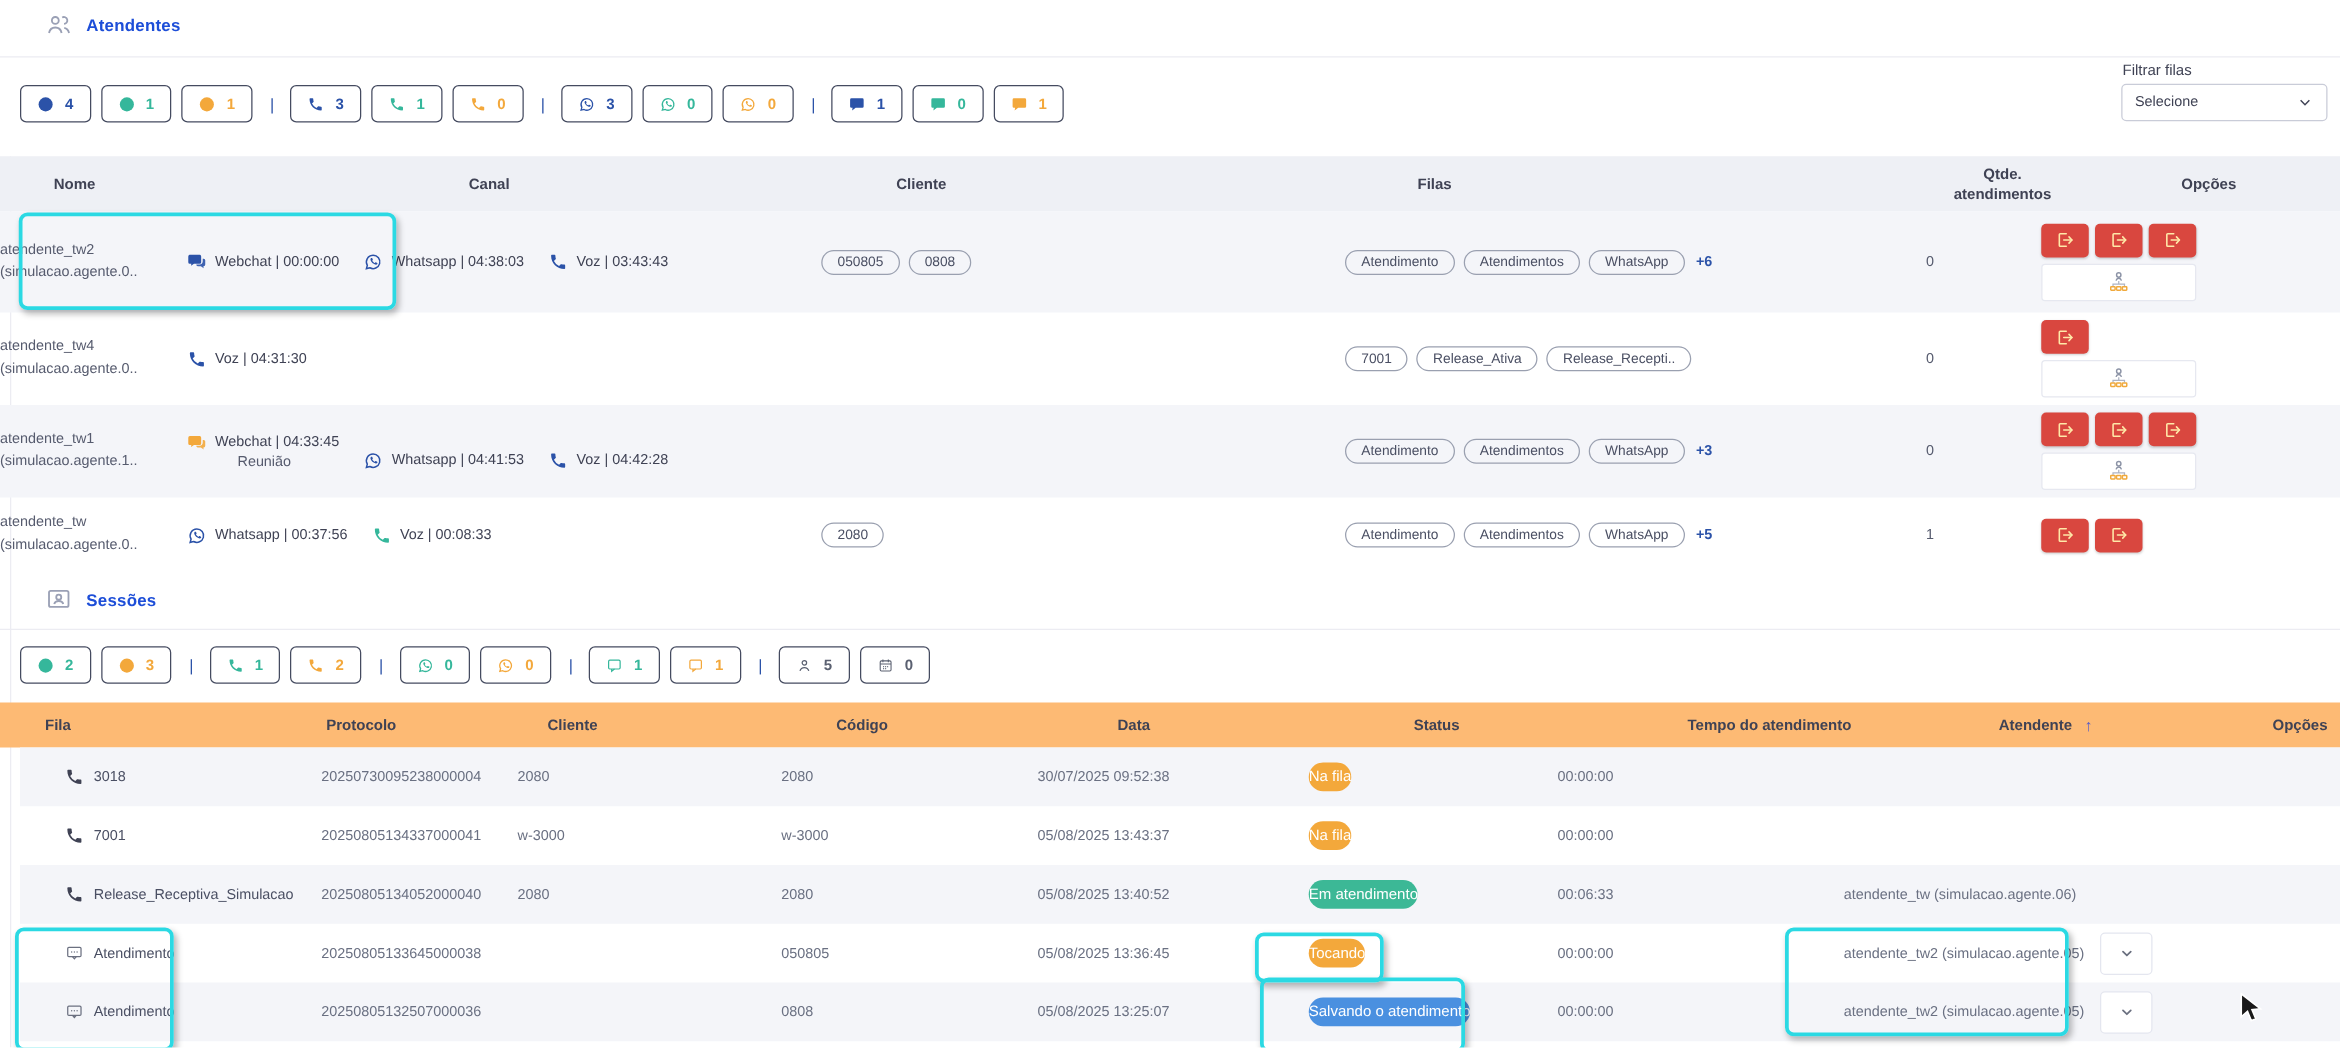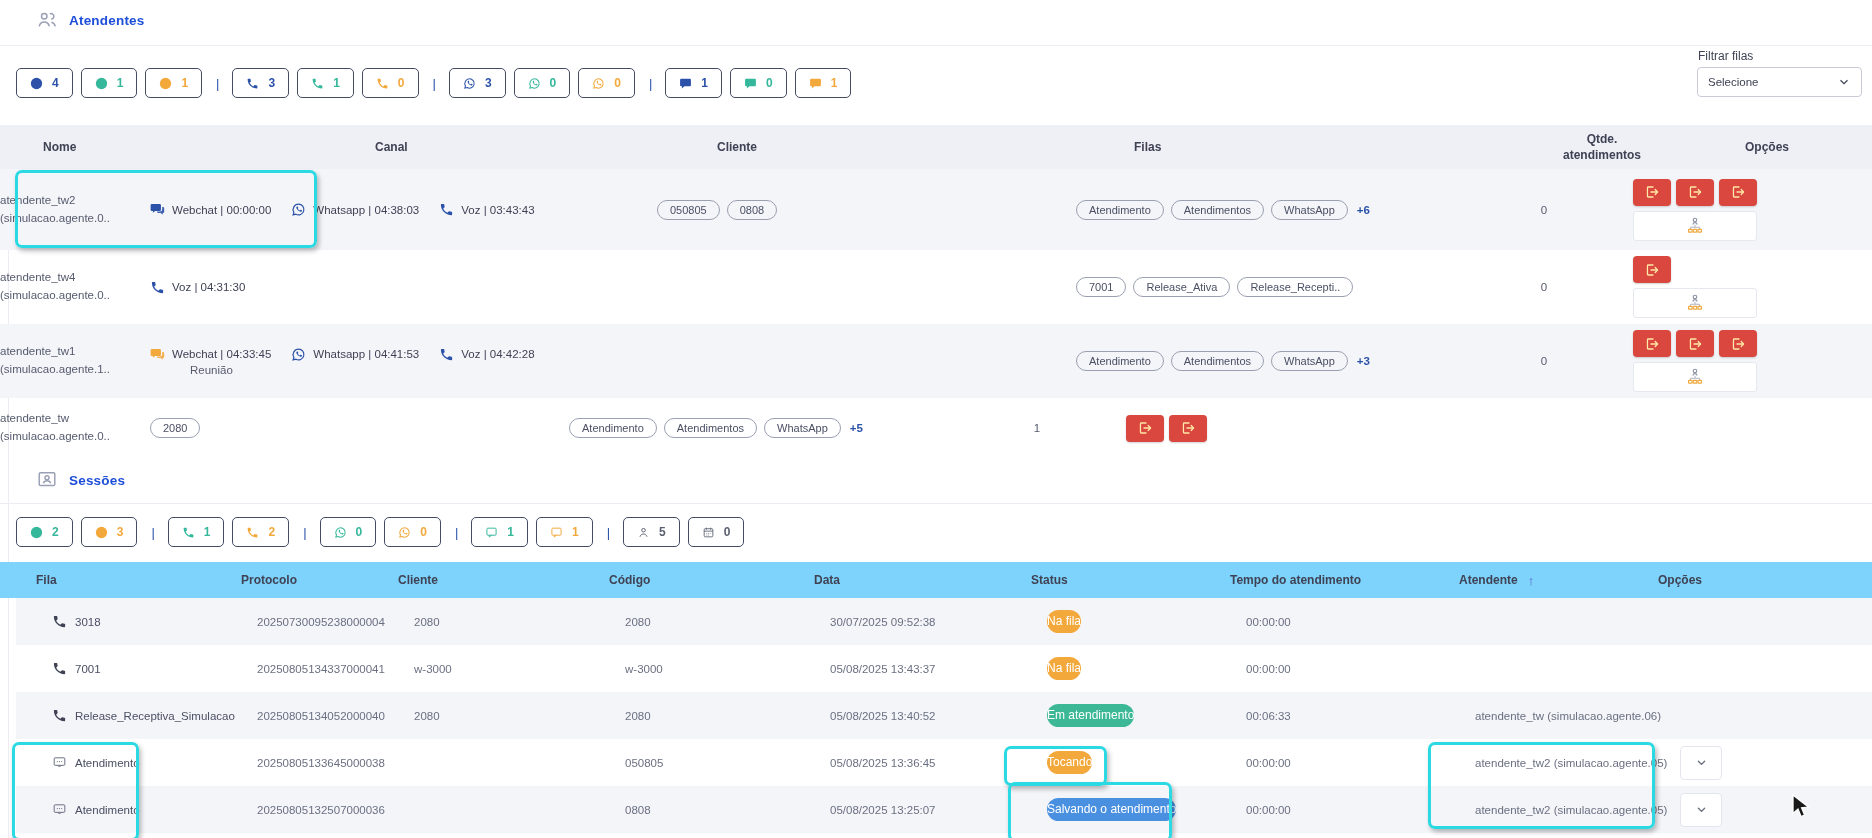--- a/index.html
+++ b/index.html
@@ -45,21 +45,21 @@
     display:flex;align-items:center;padding-left:43px;box-sizing:border-box;
     font-size:12px;font-weight:700;color:#3f4254;}
   .h-nome{width:332px}.h-canal{width:342px}.h-cliente{width:417px}.h-filas{width:413px}
   .h-qtde{width:110px;text-align:center;line-height:1.35}
   .h-opcoes{flex:1;padding-left:88px}
   #at-rows{position:absolute;top:169px;left:0;right:0;}
   .at-row{display:flex;align-items:center;box-sizing:border-box;position:relative;}
   .at-row.alt{background:#f4f5f9}
   .a-name{width:150px;font-size:11.5px;color:#565b6e;line-height:1.55}
   .a-name span{display:block}
-  .a-channels{width:507px;display:flex;align-items:flex-start;column-gap:20px;row-gap:2px;flex-wrap:wrap;
+  .a-channels{width:507px;display:flex;align-items:flex-end;column-gap:20px;row-gap:2px;flex-wrap:wrap;
     font-size:11.5px;color:#3f4254;}
   .channel{display:flex;align-items:center;gap:7px;white-space:nowrap}
   .chicon{display:flex}
   .chicon svg{width:15px;height:15px;display:block}
   .ch-sub{font-size:11.5px;color:#565b6e;margin:2px 0 0 40px}
   .a-clientes{width:419px;display:flex;align-items:center;gap:7px}
   .a-filas{width:413px;display:flex;align-items:center;gap:7px}
   .pill{border:1px solid #9aa0b0;border-radius:12px;padding:3px 12px;font-size:11px;color:#4a4f63;
     white-space:nowrap;background:transparent}
   .more{color:#2b52a8;font-weight:700;font-size:11.5px;margin-left:2px;cursor:pointer}
@@ -69,22 +69,22 @@
   .btn-logout{width:38px;height:27px;background:#d9473f;border:none;border-radius:4px;cursor:pointer;
     display:flex;align-items:center;justify-content:center;box-shadow:0 1px 2px rgba(0,0,0,.18);padding:0}
   .btn-logout svg{width:16px;height:16px;display:block}
   .btn-org{width:124px;height:30px;background:#fff;border:1px solid #e6e8f0;border-radius:3px;cursor:pointer;
     display:flex;align-items:center;justify-content:center;padding:0}
   .btn-org svg{width:20px;height:20px;display:block}
 
   
   .grid9{display:grid;grid-template-columns:205px 157px 211px 205px 217px 199px 229px 199px 1fr;
     padding-left:24px;box-sizing:border-box;align-items:center;}
-  .t2h{position:absolute;top:562px;left:0;right:0;height:36px;background:#7dd3fc;
-    font-size:12px;font-weight:700;color:#3f4254;}
+  .t2h{position:absolute;top:562px;left:0;right:0;height:36px;background:#fdba74;
+    font-size:12px;font-weight:700;color:#3f4254;gap:20px;}
   .t2h > div{padding-left:12px;display:flex;align-items:center}
   .sort-arrow{color:#5b5fc7;margin-left:10px;font-size:13px;font-weight:400}
   #se-rows{position:absolute;top:598px;left:0;right:0;}
   .se-row{height:47px;font-size:11.5px;color:#6a7082;position:relative;margin-left:16px;}
   .se-row.alt{background:#f4f5f9}
   .se-row > div{padding-left:12px;display:flex;align-items:center;white-space:nowrap;overflow:visible}
   .fila-cell{gap:8px;color:#4a4f63}
   .filaicon{display:flex;color:#3f4254}
   .filaicon svg{width:15px;height:15px;display:block}
   .filaicon.grey{color:#6b7080}
@@ -483,20 +483,43 @@
             </svg>
           </span>
         </button>
       </div>
     </div>
     <div class="at-row" style="height: 60px;">
       <div class="a-name">
         <span>atendente_tw</span>
         <span>(simulacao.agente.0..</span>
       </div>
+      <div class="a-channels">
+        <div>
+          <div class="channel">
+            <span class="chicon c-blue">
+              <svg viewBox="0 0 24 24" fill="none">
+                <path stroke="currentColor" stroke-width="1.9" d="M12 3.4a8.6 8.6 0 0 0-7.4 13L3.4 20.6l4.4-1.1A8.6 8.6 0 1 0 12 3.4z"></path>
+                <path fill="currentColor" d="M9.1 7.4c.2-.4.4-.4.6-.4h.6c.2 0 .4 0 .6.4l.7 1.7c.1.2.1.4-.1.6l-.5.6c-.1.2-.2.3 0 .6a7.2 7.2 0 0 0 2.7 2.5c.3.2.4.1.6-.1l.6-.7c.2-.2.4-.2.6-.1l1.7.8c.3.1.4.2.4.4 0 .3 0 1-.5 1.4-.4.4-1.7.9-3.9-.3a10 10 0 0 1-3.9-3.7c-1.2-2-0.6-3 -.2-3.7z"></path>
+              </svg>
+            </span>
+            <span>Whatsapp | 00:37:56</span>
+          </div>
+        </div>
+        <div>
+          <div class="channel">
+            <span class="chicon c-green">
+              <svg viewBox="0 0 24 24">
+                <path fill="currentColor" d="M6.62 10.79a15.05 15.05 0 0 0 6.59 6.59l2.2-2.2a1 1 0 0 1 1.02-.24c1.12.37 2.33.57 3.57.57a1 1 0 0 1 1 1V20a1 1 0 0 1-1 1C10.61 21 3 13.39 3 4a1 1 0 0 1 1-1h3.5a1 1 0 0 1 1 1c0 1.25.2 2.45.57 3.57a1 1 0 0 1-.25 1.02l-2.2 2.2z"></path>
+              </svg>
+            </span>
+            <span>Voz | 00:08:33</span>
+          </div>
+        </div>
+      </div>
       <div class="a-clientes">
         <span class="pill">2080</span>
       </div>
       <div class="a-filas">
         <span class="pill">Atendimento</span>
         <span class="pill">Atendimentos</span>
         <span class="pill">WhatsApp</span>
         <span class="more">+5</span>
       </div>
       <div class="a-qtde">1</div>

